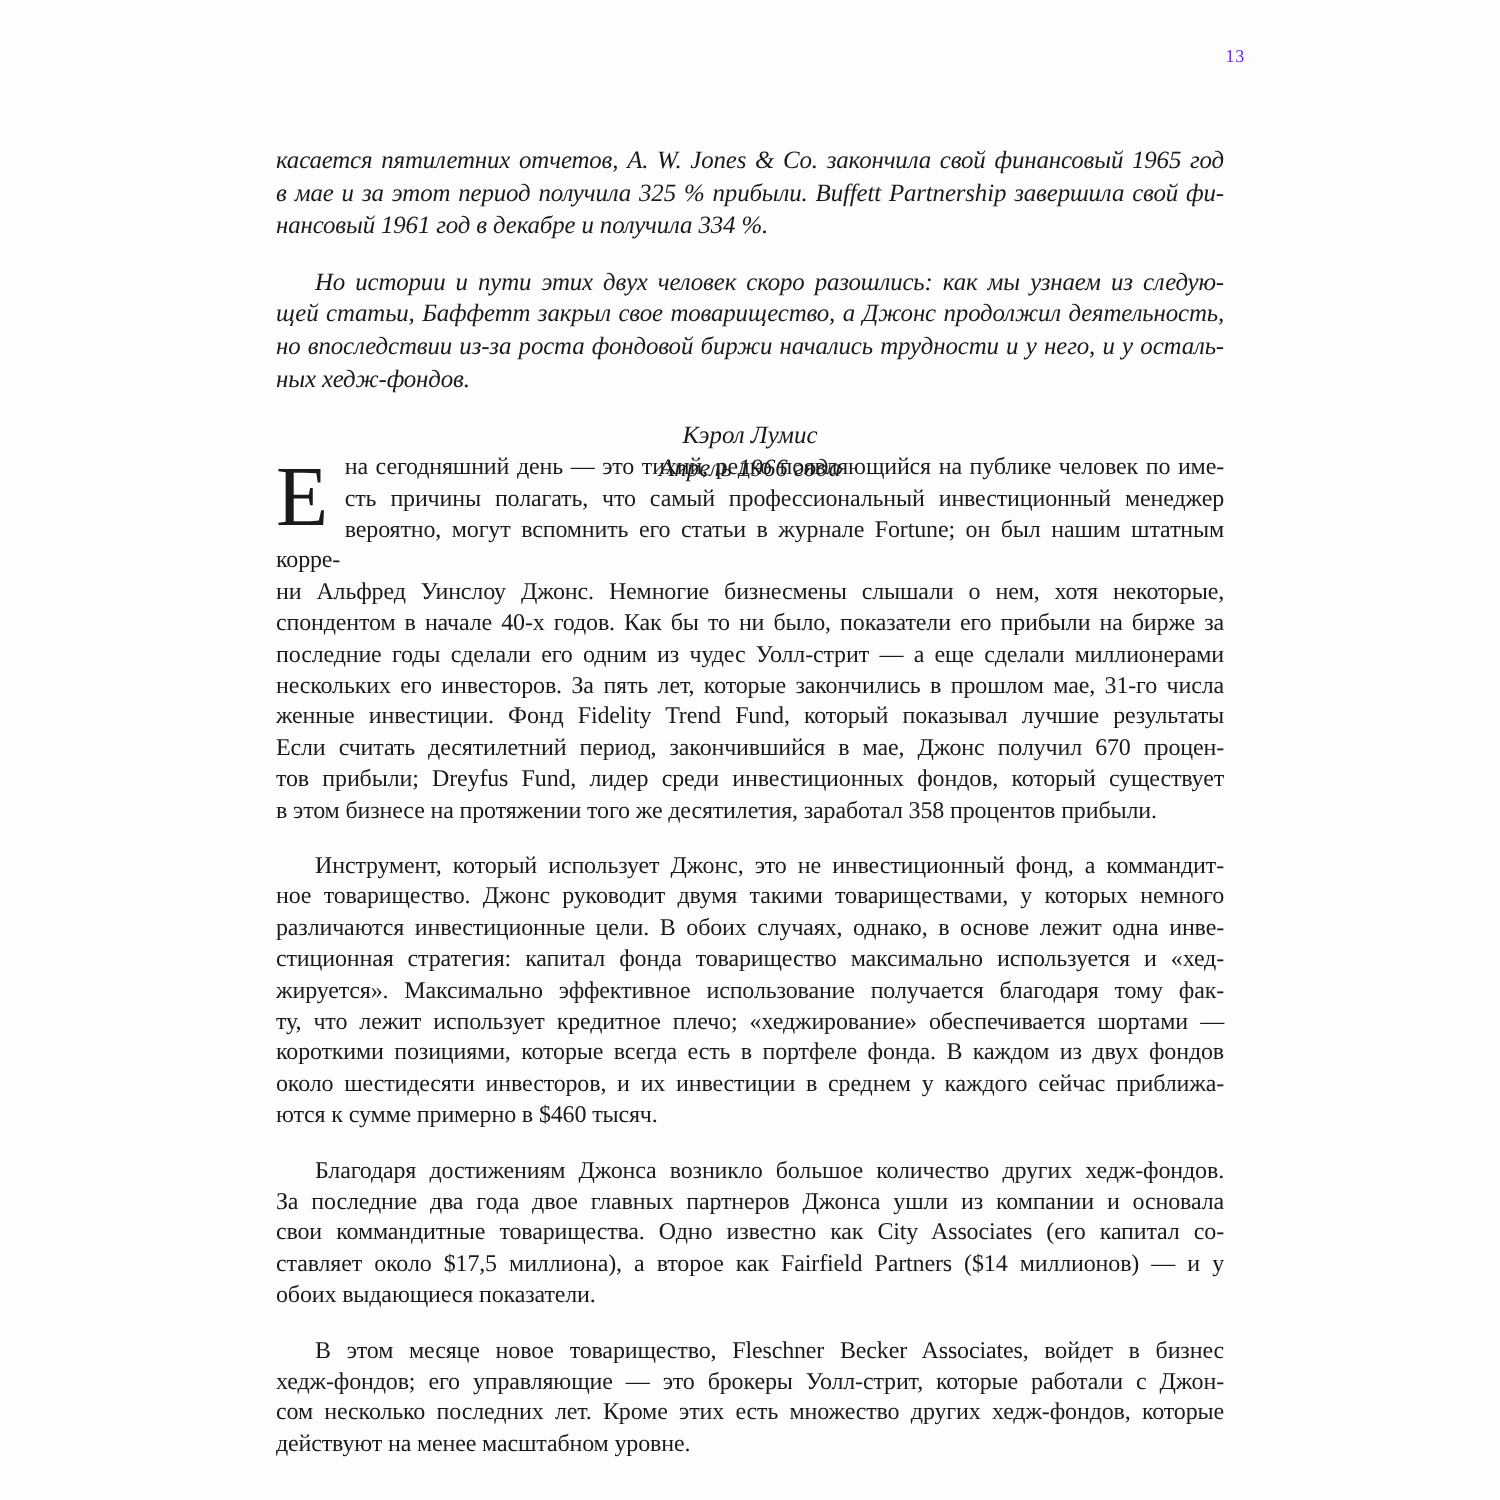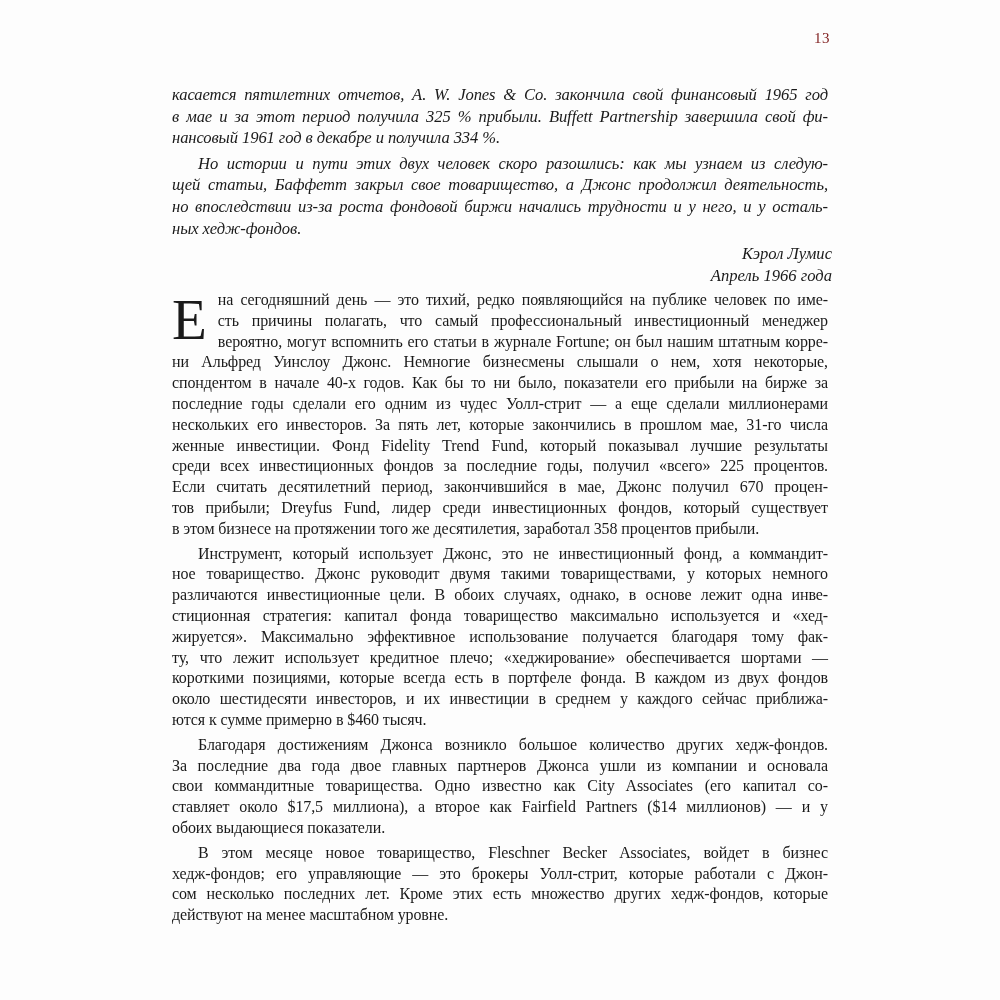--- a/index.html
+++ b/index.html
@@ -13,63 +13,63 @@
     height: 1000px;
     background: #fdfdfd;
     color: #1a1a1a;
     font-family: "Liberation Serif", "DejaVu Serif", serif;
     overflow: hidden;
   }
   .page-number {
     position: absolute;
     top: 30px;
     right: 170px;
-    font-size: 15px;
+    font-size: 12px;
     letter-spacing: 0.5px;
-    color: #7f1d1d;
+    color: #6d28d9;
   }
   .intro {
     position: absolute;
     top: 80px;
     left: 168px;
     width: 664px;
     font-style: italic;
     font-size: 16.6px;
     line-height: 21.6px;
   }
   .article {
     position: absolute;
     top: 286px;
     left: 168px;
     width: 664px;
     font-size: 16px;
     line-height: 20.8px;
   }
-  .para { margin: 4px; }
+  .para { margin: 16px; }
   .line {
     text-align: justify;
     text-align-last: justify;
     letter-spacing: -0.1px;
   }
   .line.last {
     text-align-last: left;
   }
   .line.indent {
     text-indent: 26px;
   }
   .dropcap {
     float: left;
     font-size: 57px;
     line-height: 56px;
     height: 60px;
     padding: 2px 11px 0 0;
     font-weight: normal;
   }
   .attribution {
-    text-align: right;
+    text-align: center;
     font-style: italic;
   }
 </style>
 </head>
 <body>
 
 <div class="page">
   <div class="page-number">13</div>
 
   <div class="intro">
@@ -96,21 +96,20 @@
       <div class="para">
         <span class="dropcap">Е</span>
         <div class="line">на сегодняшний день — это тихий, редко появляющийся на публике человек по име-</div>
         <div class="line">сть причины полагать, что самый профессиональный инвестиционный менеджер</div>
         <div class="line">вероятно, могут вспомнить его статьи в журнале Fortune; он был нашим штатным корре-</div>
         <div class="line">ни Альфред Уинслоу Джонс. Немногие бизнесмены слышали о нем, хотя некоторые,</div>
         <div class="line">спондентом в начале 40-х годов. Как бы то ни было, показатели его прибыли на бирже за</div>
         <div class="line">последние годы сделали его одним из чудес Уолл-стрит — а еще сделали миллионерами</div>
         <div class="line">нескольких его инвесторов. За пять лет, которые закончились в прошлом мае, 31-го числа</div>
         <div class="line">женные инвестиции. Фонд Fidelity Trend Fund, который показывал лучшие результаты</div>
-        <div class="line">среди всех инвестиционных фондов за последние годы, получил «всего» 225 процентов.</div>
         <div class="line">Если считать десятилетний период, закончившийся в мае, Джонс получил 670 процен-</div>
         <div class="line">тов прибыли; Dreyfus Fund, лидер среди инвестиционных фондов, который существует</div>
         <div class="line last">в этом бизнесе на протяжении того же десятилетия, заработал 358 процентов прибыли.</div>
       </div>
       <div class="para">
         <div class="line indent">Инструмент, который использует Джонс, это не инвестиционный фонд, а коммандит-</div>
         <div class="line">ное товарищество. Джонс руководит двумя такими товариществами, у которых немного</div>
         <div class="line">различаются инвестиционные цели. В обоих случаях, однако, в основе лежит одна инве-</div>
         <div class="line">стиционная стратегия: капитал фонда товарищество максимально используется и «хед-</div>
         <div class="line">жируется». Максимально эффективное использование получается благодаря тому фак-</div>

